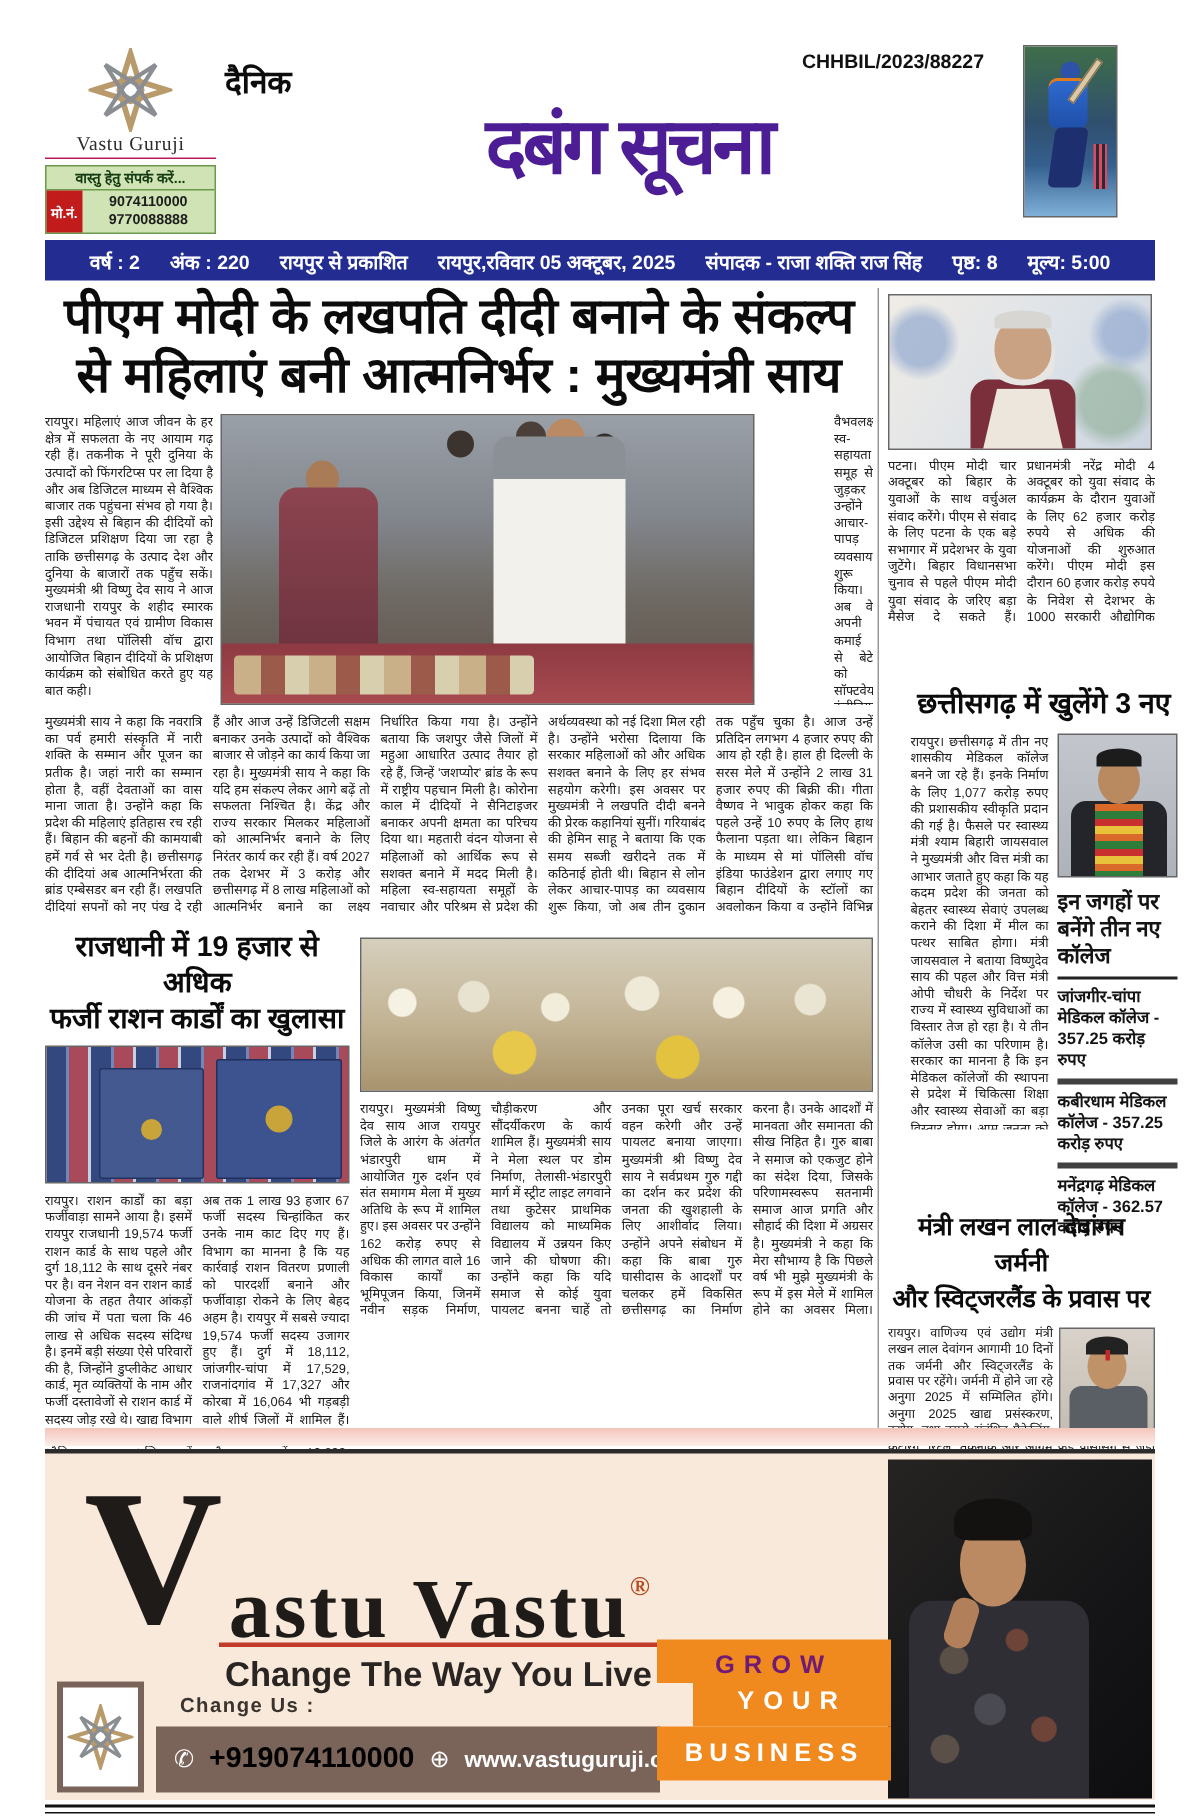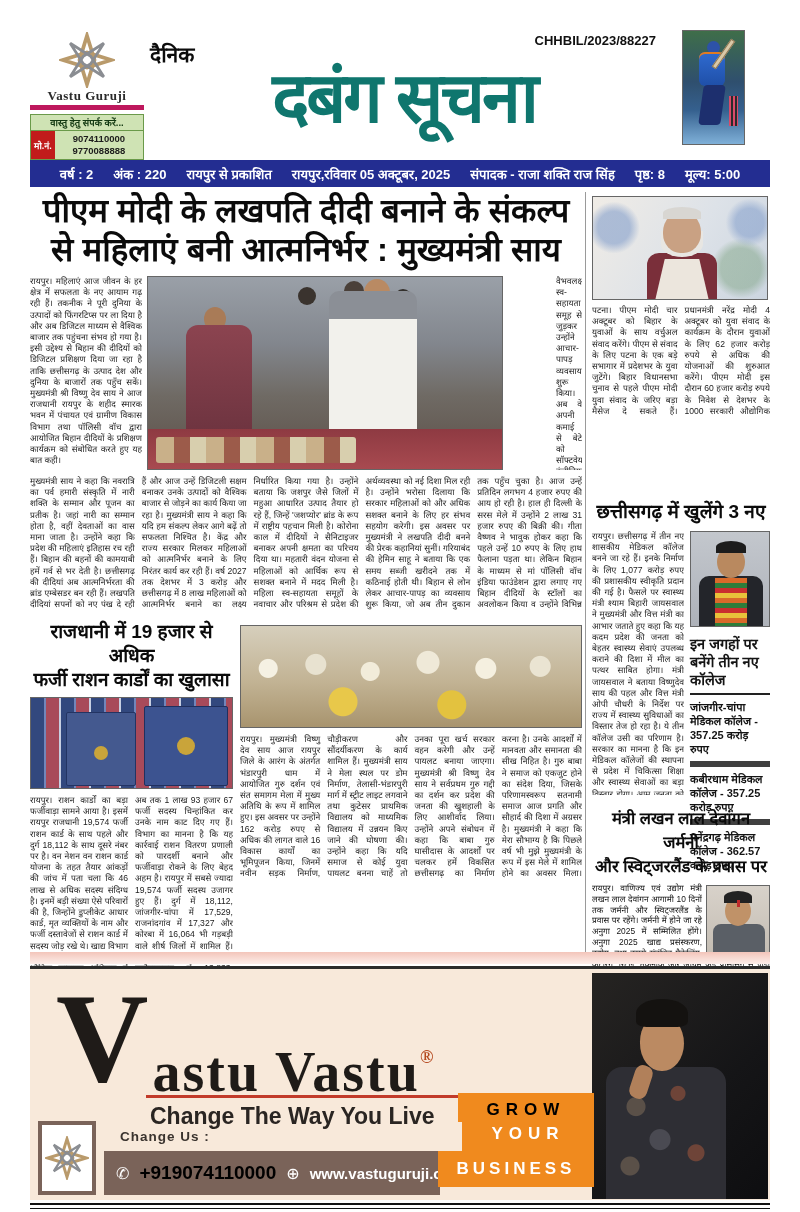--- a/index.html
+++ b/index.html
@@ -2,28 +2,28 @@
 <html><head>
 <meta charset="utf-8">
 <style>
   * { margin:0; padding:0; box-sizing:border-box; }
   body { background:#e9e9e9; font-family:"Liberation Sans", sans-serif; }
   .page { position:relative; width:800px; height:1212px; margin:0 auto; background:#ffffff; overflow:hidden; color:#141414; }
 
   
   .logo-block { position:absolute; left:30px; top:32px; width:114px; text-align:center; }
   .logo-star { width:56px; height:56px; margin:0 auto; display:block; }
-  .logo-wordmark { font-family:"Liberation Serif", serif; font-size:13px; font-weight:700; color:#2b2b2b; border-bottom:5px solid #be185d; padding-bottom:1px; letter-spacing:0.5px; }
+  .logo-wordmark { font-family:"Liberation Serif", serif; font-size:13px; font-weight:400; color:#2b2b2b; border-bottom:1px solid #be185d; padding-bottom:1px; letter-spacing:0.5px; }
   .logo-contact-box { margin-top:4px; background:#cfe3b4; border:1px solid #6a9a4a; }
   .contact-note { font-size:9.5px; font-weight:700; color:#143a12; border-bottom:1px solid #6a9a4a; padding:1px 0; }
   .contact-row { display:flex; align-items:stretch; }
   .mob-label { background:#c11b1b; color:#fff; font-size:9px; font-weight:700; padding:4px 3px; display:flex; align-items:center; }
   .mob-numbers { flex:1; font-size:9.5px; font-weight:700; color:#1c1c1c; padding:2px 0; line-height:12px; }
   .daily-label { position:absolute; left:150px; top:40px; font-size:21px; font-weight:800; color:#0c0c0c; }
-  .paper-title { position:absolute; left:148px; top:50px; width:512px; text-align:center; font-size:70px; line-height:96px; font-weight:800; letter-spacing:-3px; color:#0f766e; }
+  .paper-title { position:absolute; left:163px; top:50px; width:512px; text-align:center; font-size:52px; line-height:96px; font-weight:800; letter-spacing:-3px; color:#4c1d95; }
   .reg-no { position:absolute; left:420px; top:33px; width:236px; text-align:right; font-size:13px; font-weight:700; color:#111; }
   .photo-cricket { position:absolute; left:682px; top:30px; width:63px; height:115px; border:1px solid #555;
      background:linear-gradient(180deg,#3f6e49 0%,#2f4f6e 45%,#35608e 70%,#7fb0d8 100%); overflow:hidden; }
   .cr-head { position:absolute; left:24px; top:10px; width:13px; height:13px; border-radius:50%; background:#2d52a8; }
   .cr-body { position:absolute; left:16px; top:21px; width:26px; height:34px; border-radius:6px; background:linear-gradient(180deg,#2f6bd0,#1f4fa8); box-shadow:0 2px 0 #e07b20 inset; }
   .cr-legs { position:absolute; left:18px; top:54px; width:22px; height:40px; background:#1d2f6e; border-radius:4px; transform:skewX(-8deg); }
   .cr-bat { position:absolute; left:38px; top:6px; width:5px; height:34px; background:#d9c9a8; transform:rotate(35deg); border:1px solid #8a744f; }
   .cr-wicket { position:absolute; right:6px; bottom:18px; width:9px; height:30px; background:repeating-linear-gradient(90deg,#d94a6a 0 2px,#2b2b2b 2px 4px); }
 
   
@@ -90,32 +90,32 @@
        radial-gradient(circle at 90% 25%, rgba(120,150,200,.5) 0 14px, rgba(0,0,0,0) 24px),
        radial-gradient(circle at 85% 70%, rgba(90,140,90,.35) 0 20px, rgba(0,0,0,0) 30px),
        linear-gradient(120deg,#f0ece6 0%,#dde2e8 55%,#ccd5e0 100%); }
   .modi-vest { position:absolute; left:54px; top:56px; width:70px; height:48px; border-radius:12px 12px 0 0; background:#7a2f3a; }
   .modi-kurta { position:absolute; left:62px; top:62px; width:54px; height:42px; border-radius:10px 10px 0 0; background:#ece6dd; clip-path:polygon(18% 0,82% 0,100% 100%,0 100%); }
   .modi-face { position:absolute; left:70px; top:14px; width:38px; height:42px; border-radius:50% 50% 46% 46%; background:#c9a183; }
   .modi-beard { position:absolute; left:68px; top:34px; width:42px; height:26px; border-radius:0 0 50% 50%; background:#e8e6e2; }
   .modi-hair { position:absolute; left:70px; top:10px; width:38px; height:12px; border-radius:50% 50% 0 0; background:#d8d6d2; }
   .modi-body-txt { margin-top:5px; height:118px; column-count:2; column-gap:7px; }
 
-  .medical { top:498px; }
+  .medical { top:456px;margin-left:15px; }
   .medical .headline { font-size:19px; line-height:27px; }
   .medical-content { display:flex; gap:6px; margin-top:6px; }
   .medical-body { width:92px; height:264px; }
   .medical-right { flex:1; }
   .photo-jaiswal { width:100%; height:96px; background:linear-gradient(180deg,#c3c7cd 0%,#aeb2b9 100%); }
   .jw-face { position:absolute; left:26px; top:14px; width:28px; height:32px; border-radius:50%; background:#b9placeholder; background:#b9895f; }
   .jw-hair { position:absolute; left:25px; top:9px; width:30px; height:12px; border-radius:50% 50% 0 0; background:#1c1c1c; }
   .jw-suit { position:absolute; left:8px; top:44px; width:64px; height:52px; border-radius:10px 10px 0 0; background:#23252a; }
   .jw-scarf { position:absolute; left:24px; top:46px; width:32px; height:50px; background:repeating-linear-gradient(180deg,#d96a2a 0 5px,#2e7d3a 5px 10px,#c92f2f 10px 15px,#e8c23a 15px 20px); }
   .sidebar-head { font-size:14.5px; font-weight:800; line-height:18px; margin-top:8px; border-bottom:2px solid #222; padding-bottom:4px; text-align:left; }
-  .sidebar-item { font-size:11px; font-weight:700; line-height:14px; padding:5px 0; border-bottom:6px solid #404040; text-align:left; }
+  .sidebar-item { font-size:11px; font-weight:700; line-height:14px; padding:5px 0; border-bottom:4px solid #404040; text-align:left; }
   .sidebar-item:last-child { border-bottom:none; }
 
   .minister { top:806px; }
   .minister .headline { font-size:16.5px; line-height:24px; }
   .minister-body { margin-top:5px; height:96px; font-size:8.4px; line-height:10.8px; text-align:justify; overflow:hidden; }
   .photo-devangan { float:right; width:64px; height:70px; margin:2px 0 2px 4px; background:linear-gradient(180deg,#d8d2ca,#c4bdb3); }
   .dv-face { position:absolute; left:18px; top:10px; width:26px; height:30px; border-radius:50%; background:#c09268; }
   .dv-hair { position:absolute; left:17px; top:5px; width:28px; height:12px; border-radius:50% 50% 0 0; background:#222; }
   .dv-tilak { position:absolute; left:30px; top:14px; width:3px; height:7px; background:#c12a2a; }
   .dv-suit { position:absolute; left:6px; top:38px; width:52px; height:32px; border-radius:8px 8px 0 0; background:#5a5f66; }
@@ -141,21 +141,21 @@
   .ad-reg { font-size:18px; vertical-align:28px; color:#b5491f; font-weight:700; }
   .ad-underline { position:absolute; left:116px; top:126px; width:316px; height:3px; background:#c23b2a; }
   .ad-tagline { position:absolute; left:120px; top:134px; font-size:23px; font-weight:700; color:#2a2522; font-family:"Liberation Sans", sans-serif; }
   .ad-logo-frame { position:absolute; left:8px; top:152px; width:58px; height:74px; background:#fff; border:4px solid #7a6359; display:flex; align-items:center; justify-content:center; }
   .ad-contact-label { position:absolute; left:90px; top:160px; font-size:13.5px; font-weight:700; color:#3a332e; letter-spacing:1px; }
   .ad-contact-bar { position:absolute; left:74px; top:182px; width:336px; height:44px; background:#7a6359; display:flex; align-items:center; gap:10px; padding:0 12px; }
   .ad-phone-icon, .ad-web-icon { color:#fff; font-size:16px; }
   .ad-phone { color:#000000; font-size:19px; font-weight:700; }
   .ad-web { color:#fff; font-size:15px; font-weight:700; }
   .ad-grow { position:absolute; right:176px; top:124px; width:156px; display:flex; flex-direction:column; align-items:flex-end; }
-  .grow-top { width:136px; background:#f08a1e; color:#000000; font-weight:800; letter-spacing:6px; font-size:17px; text-align:center; padding:7px 0 2px; }
+  .grow-top { width:156px; background:#f08a1e; color:#701a75; font-weight:800; letter-spacing:6px; font-size:17px; text-align:center; padding:7px 0 2px; }
   .grow-mid { width:132px; background:#f08a1e; color:#fff; font-weight:800; letter-spacing:6px; font-size:17px; text-align:center; padding:2px 0 7px; }
   .grow-bottom { width:156px; background:#f08a1e; color:#fff; font-weight:800; letter-spacing:4px; font-size:17px; text-align:center; padding:8px 0; }
   .bottom-rules { position:absolute; left:30px; top:1203px; width:740px; height:6px; border-top:2px solid #111; border-bottom:1px solid #111; }
 </style>
 </head>
 <body>
 
 <div class="page">
 
   <div class="logo-block">

